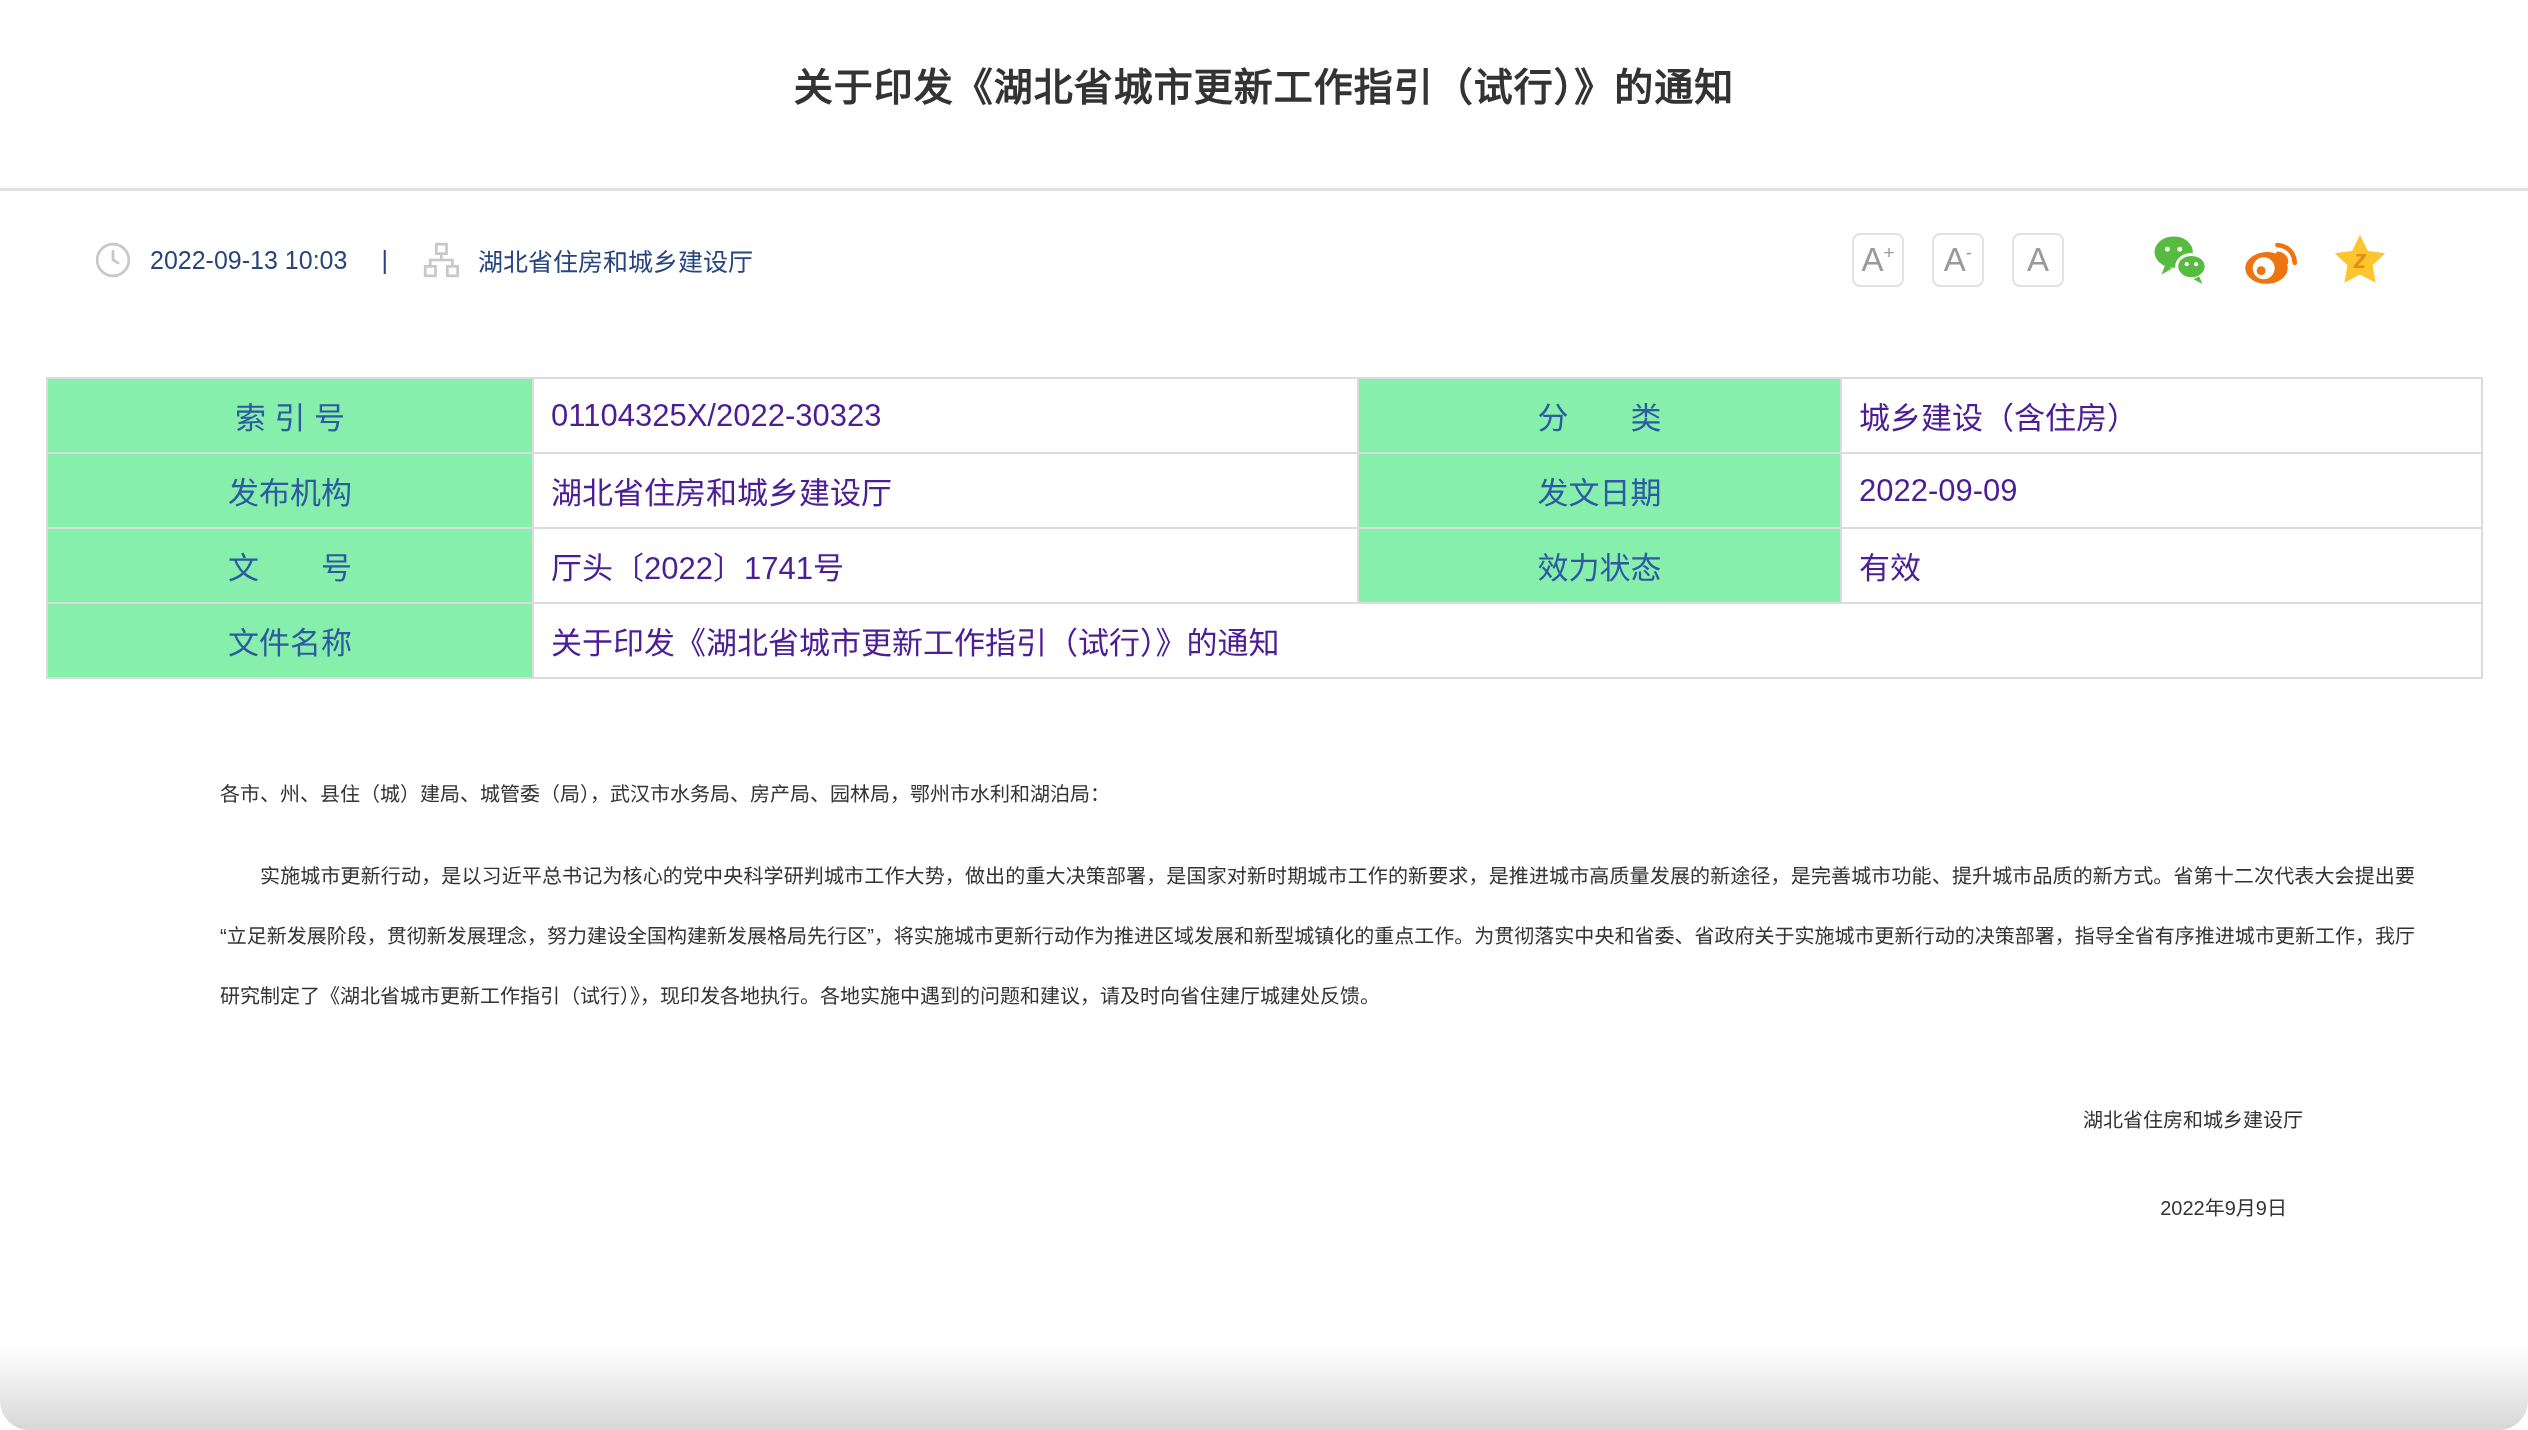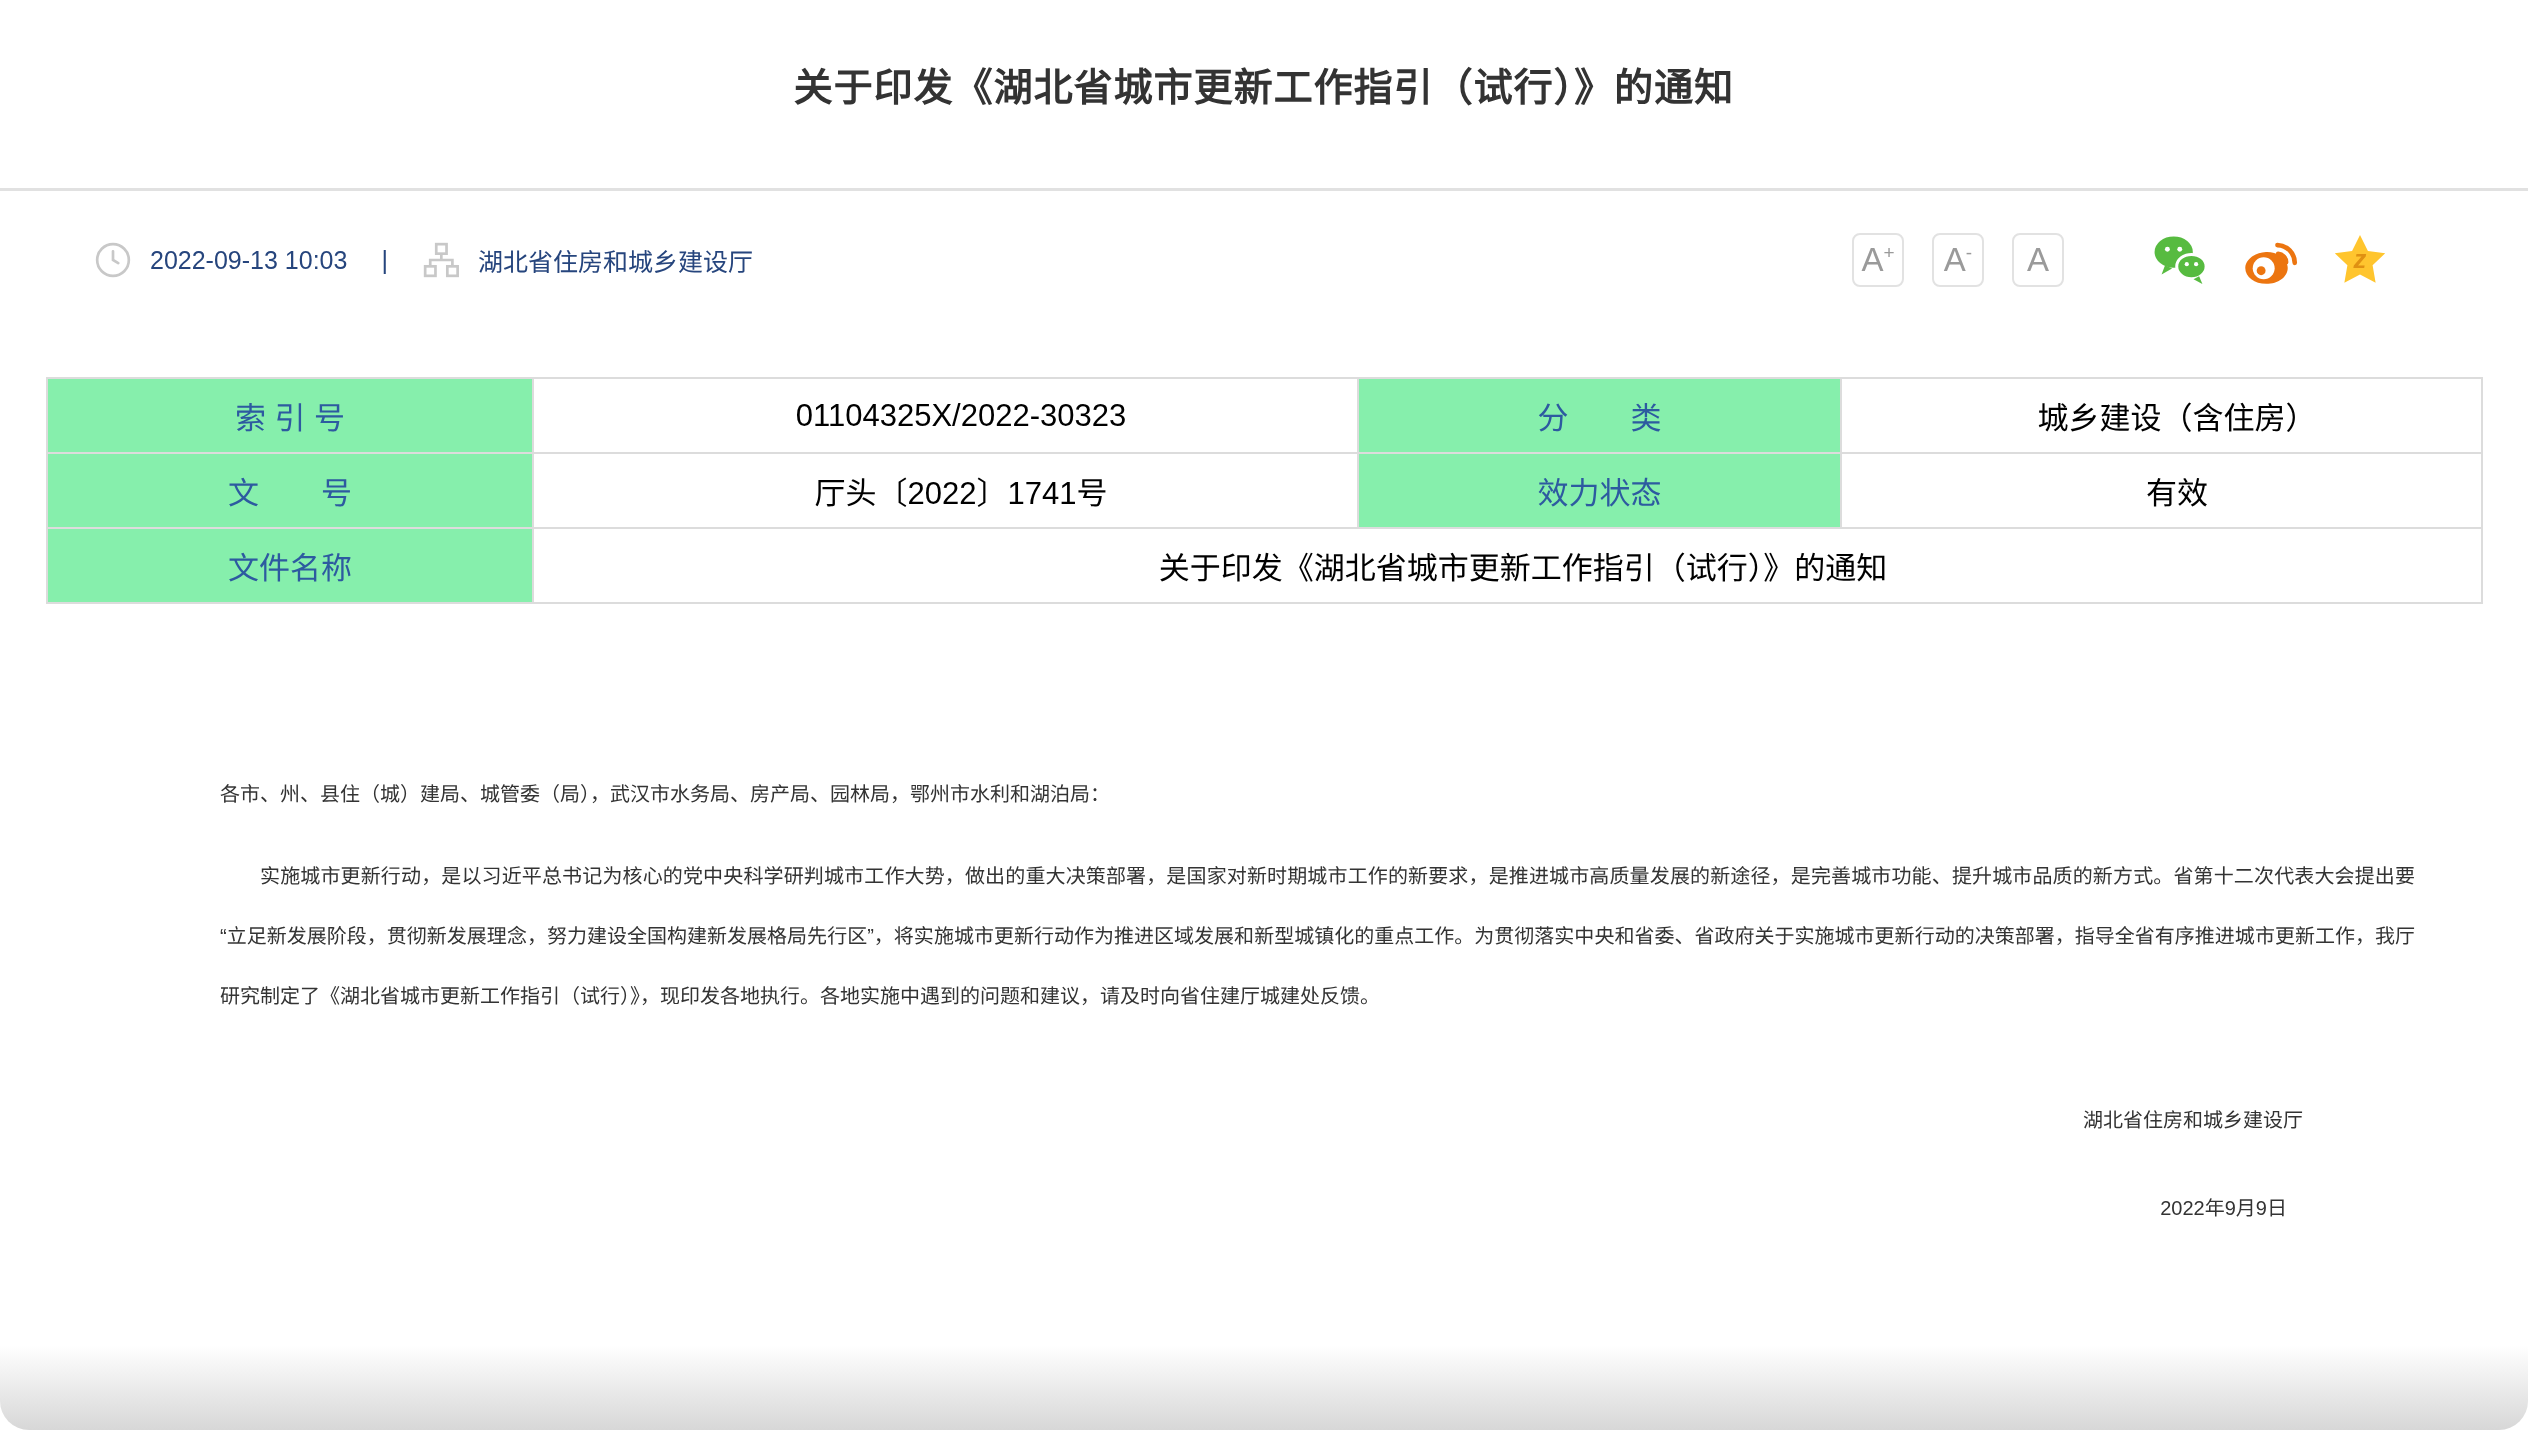--- a/index.html
+++ b/index.html
@@ -32,21 +32,21 @@
   .share-icon:first-of-type{margin-left:60px;}
   
   .info-table{
     position:absolute;top:377px;left:46px;width:2437px;
     border-collapse:collapse;table-layout:fixed;font-size:31px;
   }
   .info-table th,.info-table td{
     border:2px solid #dcdcdc;height:71px;font-weight:normal;vertical-align:middle;
   }
   .info-table th{background:#86efac;color:#2d5aa0;text-align:center;}
-  .info-table td{color:#000000;text-align:center;padding-left:32px;background:#fff;}
+  .info-table td{color:#4c1d95;text-align:left;padding-left:17px;background:#fff;}
   
   .article{position:absolute;top:772px;left:196px;right:113px;font-size:20px;color:#333;margin-left:24px;}
   .salutation{margin:0 0 30px 0;line-height:44px;}
   .body-para{margin:0;line-height:60px;text-align:justify;text-indent:2em;}
   .attachment{margin:34px 0 0 0;line-height:44px;text-indent:2em;}
   .signature{margin:72px 0 0 0;line-height:44px;text-align:right;padding-right:112px;}
   .sign-date{margin:44px 0 0 0;line-height:44px;text-align:right;padding-right:128px;}
   
   .bottom-fade{
     position:absolute;left:0;right:0;bottom:0;height:85px;pointer-events:none;
@@ -136,20 +136,26 @@
         <col>
       </colgroup>
     <tbody>
         <tr>
       <th>索 引 号</th>
       <td>01104325X/2022-30323</td>
       <th>分　　类</th>
       <td>城乡建设（含住房）</td>
     </tr>
     <tr>
+      <th>发布机构</th>
+      <td>湖北省住房和城乡建设厅</td>
+      <th>发文日期</th>
+      <td>2022-09-09</td>
+    </tr>
+    <tr>
       <th>文　　号</th>
       <td>厅头〔2022〕1741号</td>
       <th>效力状态</th>
       <td>有效</td>
     </tr>
     <tr>
       <th>文件名称</th>
       <td colspan="3">关于印发《湖北省城市更新工作指引（试行）》的通知</td>
     </tr>
   </tbody>

